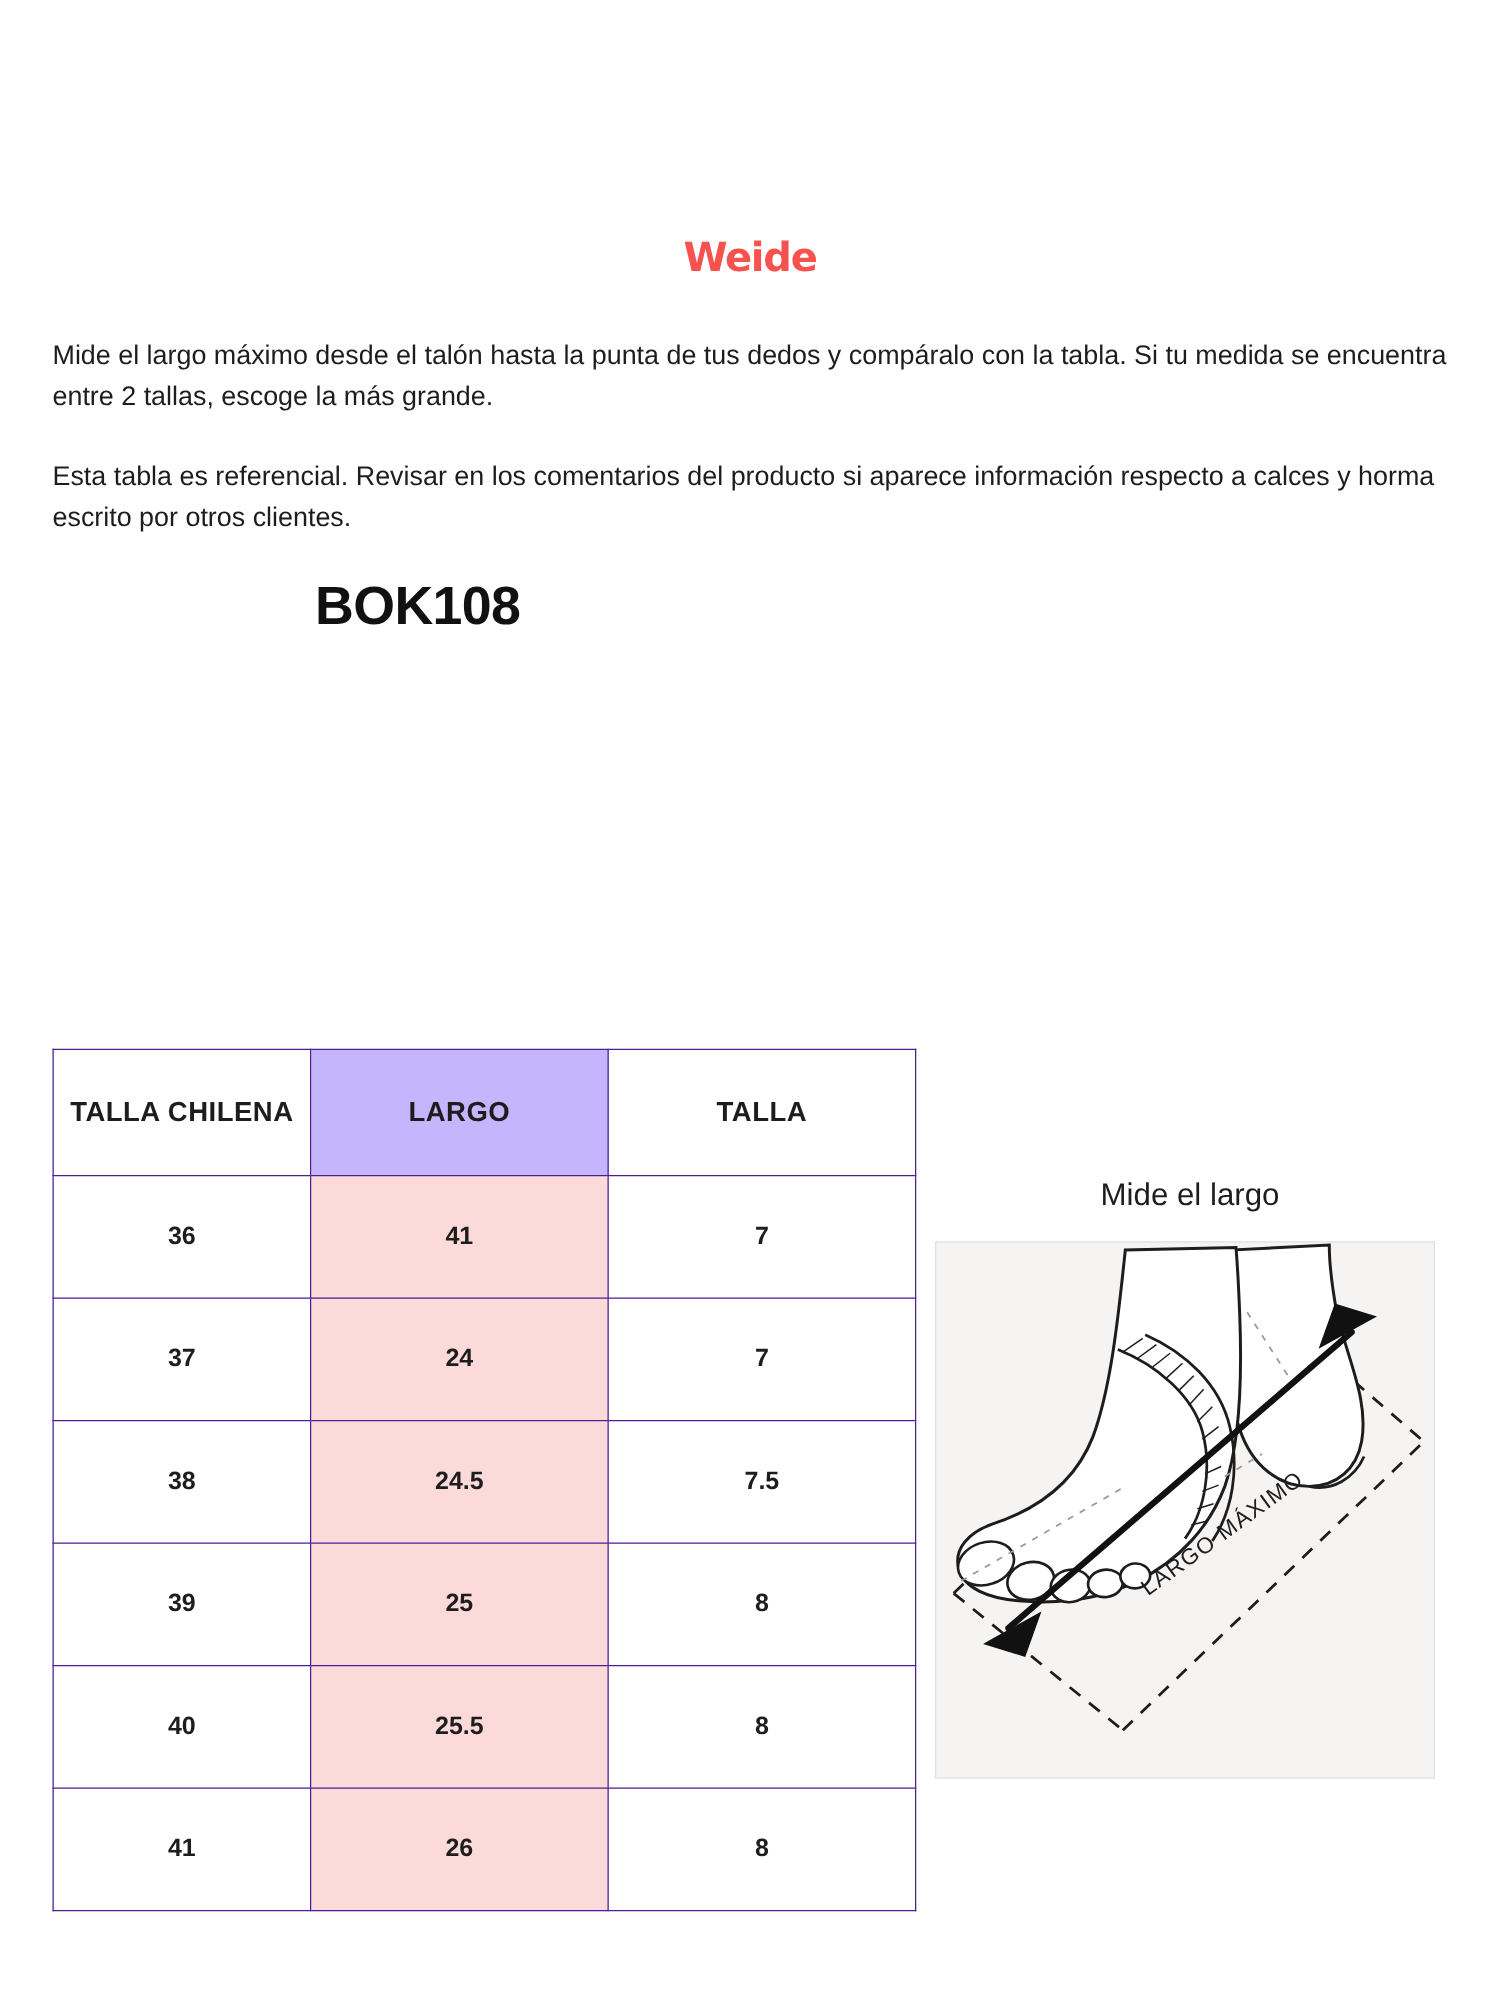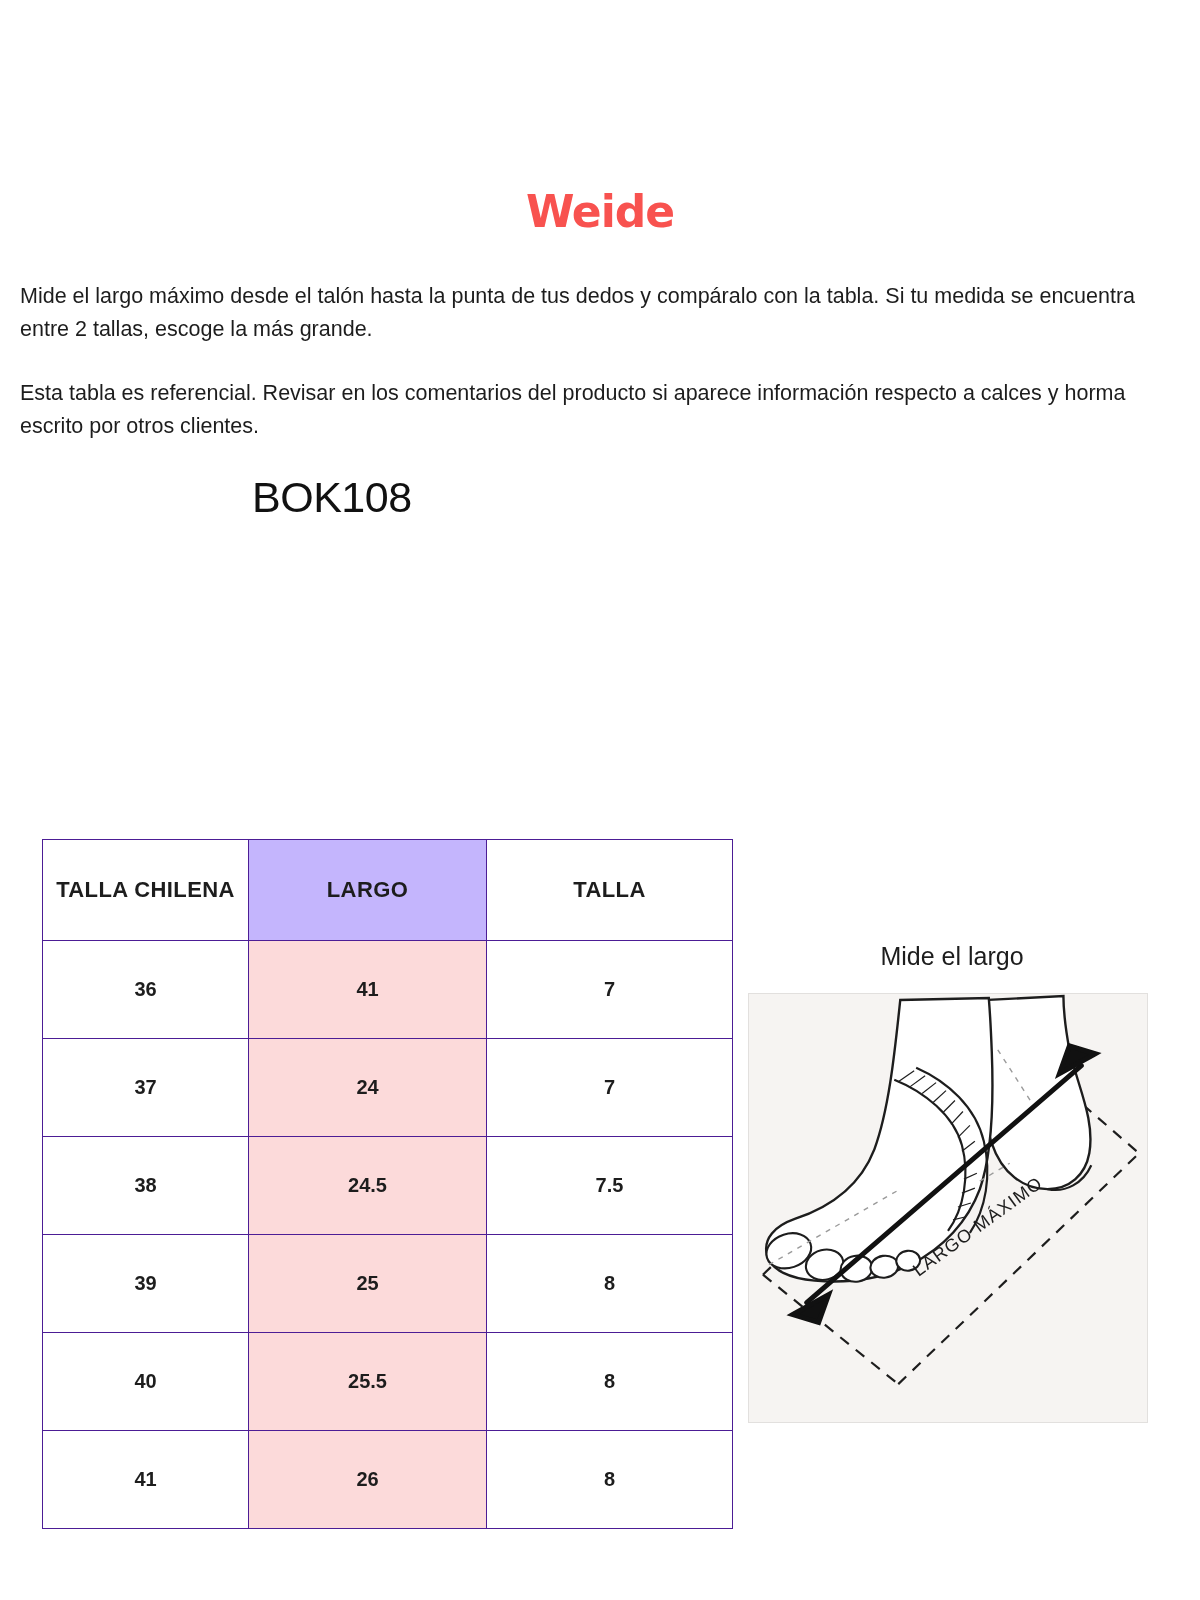--- a/index.html
+++ b/index.html
@@ -18,56 +18,56 @@
     position: relative;
     width: 1200px;
     height: 1600px;
     box-sizing: border-box;
   }
 
   
   .brand {
     text-align: center;
     margin-top: 190px;
-    font-size: 44px;
+    font-size: 32px;
     font-weight: 700;
     color: #f8524f;
     letter-spacing: -1px;
     line-height: 1;
     font-family: "DejaVu Sans", sans-serif;
   }
 
   
   .title {
     text-align: center;
     margin-top: 28px;
     font-size: 64px;
     font-weight: 400;
     color: #1a1a1a;
     letter-spacing: -1px;
     line-height: 1.05;
   }
 
   
   .intro {
-    margin: 46px 42px 0 20px;
+    margin: 46px 42px 0 42px;
     font-size: 21.5px;
     line-height: 1.55;
     color: #1d1d1d;
     font-weight: 400;
   }
   .intro.second {
     margin-top: 30px;
   }
 
   
   .model-code {
     margin: 30px 0 0 252px;
     font-size: 43px;
-    font-weight: 400;
+    font-weight: 700;
     color: #111111;
     letter-spacing: -0.5px;
   }
 
   
   .size-table {
     position: absolute;
     left: 42px;
     top: 649px;
     width: 690px;

